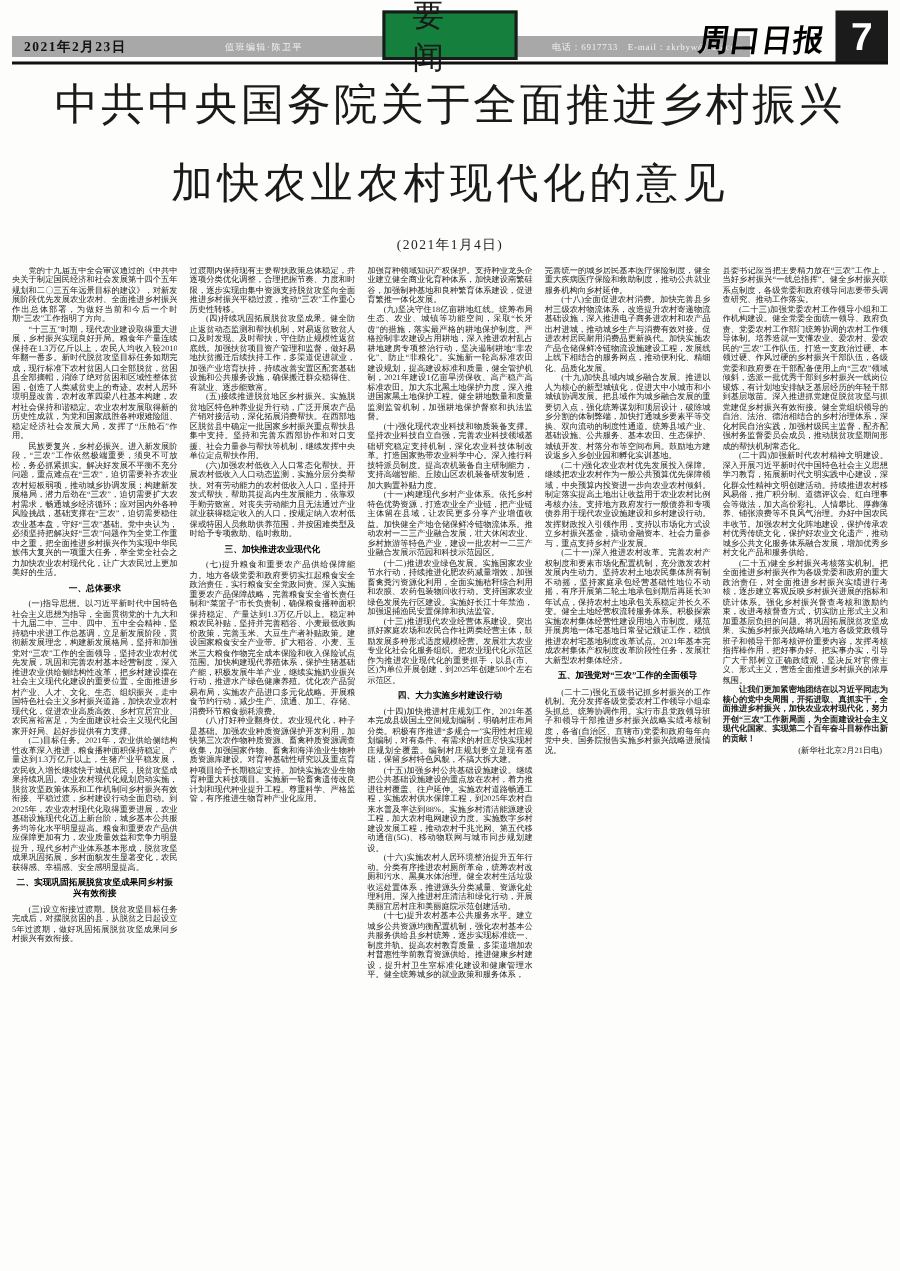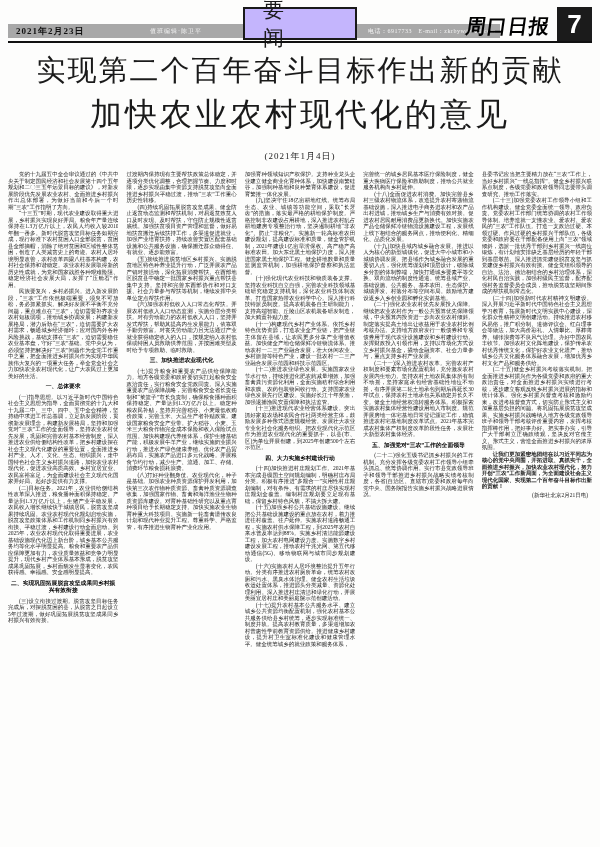--- a/index.html
+++ b/index.html
@@ -6,34 +6,34 @@
   html,body { width:600px; height:847px; background:#f4f4f2; }
   body { font-family:"Liberation Serif", serif; color:#1a1a1a; overflow:hidden; }
   .page { position:relative; width:600px; height:847px; background:#fdfdfc; padding:0 8px; }
 
   
   .masthead { position:relative; height:44px; }
   .gray-bar { position:absolute; left:0; top:24px; width:492px; height:14px; background:#a8a8a8; }
   .hdr-date { position:absolute; left:8px; top:25px; font-size:9px; font-weight:bold; letter-spacing:1px; color:#111;text-align:center; }
   .hdr-editor { position:absolute; left:142px; top:27px; font-size:6px; color:#f2f2f2; letter-spacing:1px; }
   .hdr-contact { position:absolute; left:360px; top:27px; font-size:6px; color:#f2f2f2; letter-spacing:0.5px; }
-  .section-box { position:absolute; left:50%; transform:translateX(-50%); top:7px; width:114px; height:33px;
-                 background:#c4b5fd; border:2px solid #1a1a1a; display:flex; align-items:center; justify-content:center; }
+  .section-box { position:absolute; left:50%; transform:translateX(-50%); top:7px; width:90px; height:33px;
+                 background:#15803d; border:2px solid #1a1a1a; display:flex; align-items:center; justify-content:center; }
   .section-box span { font-size:21px; font-weight:500; letter-spacing:18px; padding-left:18px; }
   .paper-logo { position:absolute; right:42px; top:13px; font-size:20px; font-weight:900;
                 transform:skewX(-8deg); letter-spacing:1px; color:#000; }
   .pageno-box { position:absolute; right:0; top:7px; width:35px; height:35px; background:#1b1b1b;
                 color:#fff; display:flex; align-items:center; justify-content:center;
                 font-size:26px; font-weight:bold; font-family:"Liberation Sans", sans-serif; }
   .hdr-rule { position:absolute; left:0; right:0; top:41px; height:2px; background:#111; }
 
   
   .headline { text-align:center; margin-top:10px; }
   .headline .l1 { font-size:29px; font-weight:500; letter-spacing:2px; line-height:1.15; }
-  .headline .l2 { font-size:32px; font-weight:500; letter-spacing:3px; line-height:1.15; margin-top:9px; }
+  .headline .l2 { font-size:28px; font-weight:500; letter-spacing:3px; line-height:1.15; margin-top:20px; }
   .headline .dt { font-size:9px; margin-top:17px; letter-spacing:1px; color:#222; }
 
   
   .body-wrap { display:flex; gap:8px; margin-top:8px; height:706px; }
   .col { flex:1 1 0; height:706px; overflow:hidden; text-align:justify;
          font-size:5.5px; line-height:6.5px; color:#212121; }
   .col p { text-indent:2em; }
   .col p.cont { text-indent:0; }
   .col h3.sec-h { text-align:center; font-size:5.8px; font-weight:bold; color:#000;
                   margin:4px 2px; text-indent:0; line-height:6.8px; }
@@ -54,21 +54,21 @@
       <span>要 闻</span>
     </div>
     <div class="paper-logo">周口日报</div>
     <div class="pageno-box">
       <span>7</span>
     </div>
     <div class="hdr-rule"></div>
   </div>
 
   <div class="headline">
-    <div class="l1">实现第二个百年奋斗目标作出新的贡献</div>
+    <div class="l1">中共中央国务院关于全面推进乡村振兴</div>
     <div class="l2">加快农业农村现代化的意见</div>
     <div class="dt">(2021年1月4日)</div>
   </div>
 
   <div class="body-wrap">
     <div class="col">
         <p>党的十九届五中全会审议通过的《中共中央关于制定国民经济和社会发展第十四个五年规划和二〇三五年远景目标的建议》，对新发展阶段优先发展农业农村、全面推进乡村振兴作出总体部署，为做好当前和今后一个时期“三农”工作指明了方向。</p>
         <p>“十三五”时期，现代农业建设取得重大进展，乡村振兴实现良好开局。粮食年产量连续保持在1.3万亿斤以上，农民人均收入较2010年翻一番多。新时代脱贫攻坚目标任务如期完成，现行标准下农村贫困人口全部脱贫，贫困县全部摘帽，消除了绝对贫困和区域性整体贫困，创造了人类减贫史上的奇迹。农村人居环境明显改善，农村改革四梁八柱基本构建，农村社会保持和谐稳定。农业农村发展取得新的历史性成就，为党和国家战胜各种艰难险阻、稳定经济社会发展大局，发挥了“压舱石”作用。</p>
         <p>民族要复兴，乡村必振兴。进入新发展阶段，“三农”工作依然极端重要，须臾不可放松，务必抓紧抓实。解决好发展不平衡不充分问题，重点难点在“三农”，迫切需要补齐农业农村短板弱项，推动城乡协调发展；构建新发展格局，潜力后劲在“三农”，迫切需要扩大农村需求，畅通城乡经济循环；应对国内外各种风险挑战，基础支撑在“三农”，迫切需要稳住农业基本盘，守好“三农”基础。党中央认为，必须坚持把解决好“三农”问题作为全党工作重中之重，把全面推进乡村振兴作为实现中华民族伟大复兴的一项重大任务，举全党全社会之力加快农业农村现代化，让广大农民过上更加美好的生活。</p>
         <h3 class="sec-h">一、总体要求</h3>

